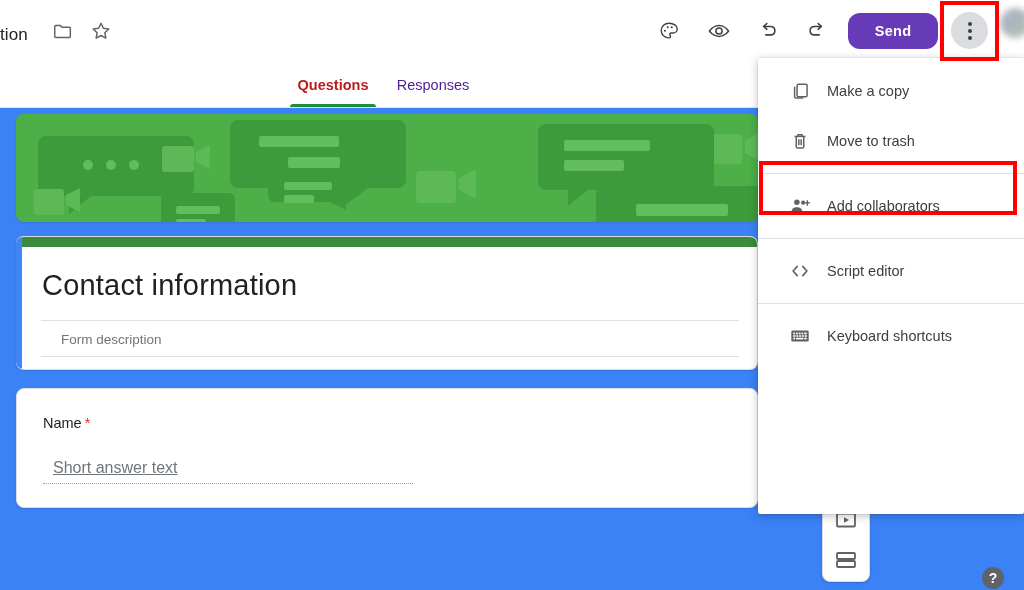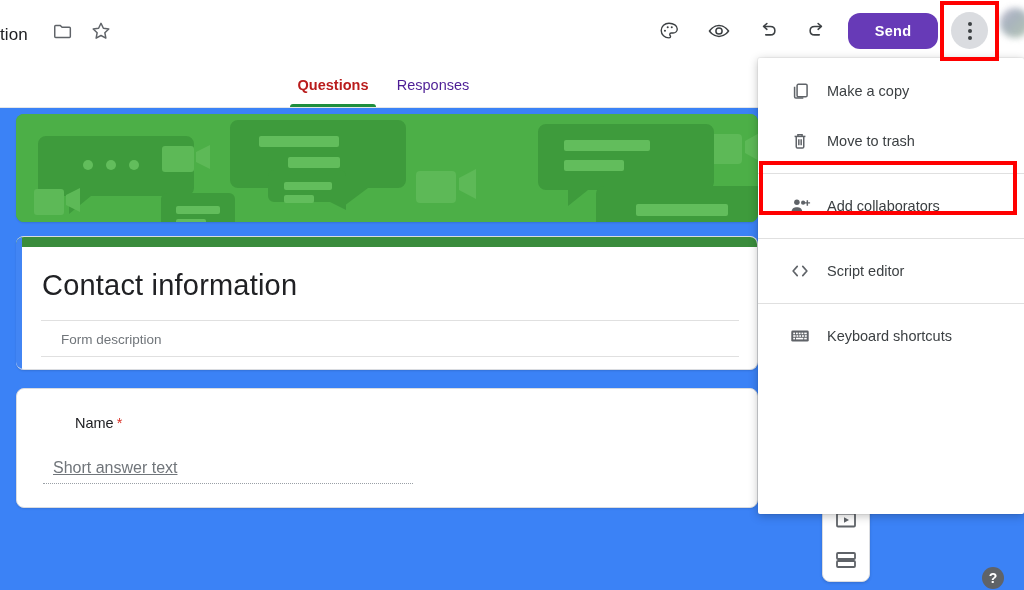--- a/index.html
+++ b/index.html
@@ -108,21 +108,21 @@
     font-size: 13.5px; color: #70757a; margin-left: 19px;
   }
   .desc-underline { position: absolute; left: 25px; right: 18px; top: 119px; height: 1px; background: #e0e0e0; }
 
   
   .q-card {
     position: relative; margin-top: 18px; width: 742px; height: 120px;
     background: #ffffff; border-radius: 8px;
     border: 1px solid #dadce0; box-shadow: 0 1px 2px rgba(0,0,0,.1);
   }
-  .q-label { position: absolute; left: 26px; top: 26px; font-size: 14.5px; color: #202124; margin-left: 32px; }
+  .q-label { position: absolute; left: 26px; top: 26px; font-size: 14.5px; color: #202124; }
   .q-req { color: #d93025; font-size: 14.5px; margin-left: 3px; }
   .q-answer { position: absolute; left: 36px; top: 70px; font-size: 16px; color: #70757a; text-decoration: underline; }
   .q-answer-underline {
     position: absolute; left: 26px; top: 94px; width: 370px; height: 0;
     border-bottom: 1px dotted #9aa0a6;
   }
 
   
   .side-toolbar {
     position: absolute; left: 822px; top: 390px; width: 48px;

